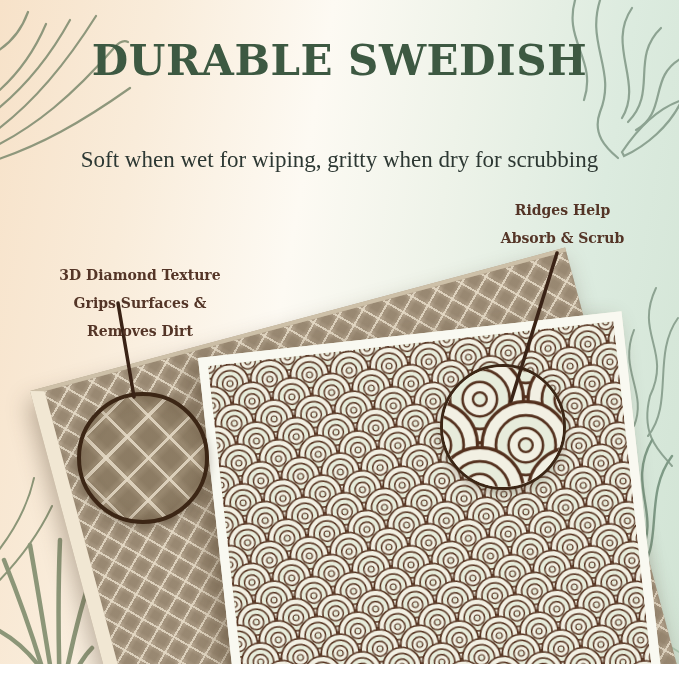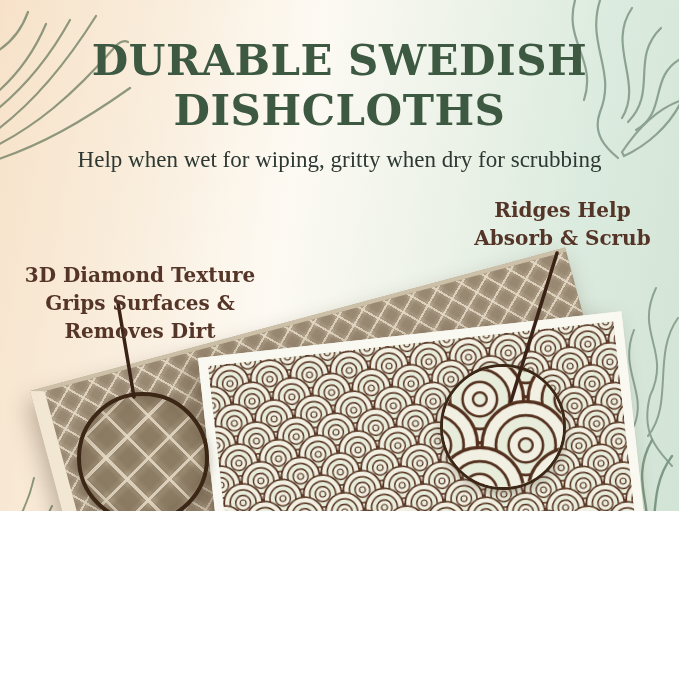--- a/index.html
+++ b/index.html
@@ -1,37 +1,37 @@
 <!DOCTYPE html>
 <html><head>
 <meta charset="utf-8">
 <style>
   html,body{margin:0;padding:0;background:#ffffff;}
   .stage{
-    position:relative;width:679px;height:511px;overflow:hidden;
+    position:relative;width:679px;height:664px;overflow:hidden;
     font-family:"DejaVu Serif",serif;
     background:linear-gradient(100deg,#f7e2c9 0%,#f9ecda 20%,#fdfaf3 42%,#eef3e9 60%,#dcebdf 80%,#d2e4d5 100%);
   }
   .layer{position:absolute;left:0;top:0;width:679px;height:679px;}
   svg{display:block;}
 
   
   .title{
     position:absolute;top:36px;left:0;width:679px;text-align:center;
     color:#3d5942;font-weight:700;font-size:42px;line-height:50px;letter-spacing:.5px;
   }
   .subtitle{
     position:absolute;top:146px;left:0;width:679px;text-align:center;
     font-family:"Liberation Serif",serif;color:#2d3833;font-size:23px;line-height:28px;font-weight:400;
   }
 
   
   .callout{
     position:absolute;text-align:center;color:#543527;font-weight:700;
-    font-size:20px;line-height:28px;white-space:pre-line;
+    font-size:14px;line-height:28px;white-space:pre-line;
   }
   .callout.left{left:15px;top:220px;width:250px;margin-top:41px;}
   .callout.right{left:455px;top:196px;width:215px;}
 
   
   .cloth-tan{
     position:absolute;left:30px;top:391px;width:540px;height:440px;
     transform:rotate(-15deg);transform-origin:0 0;
     background-color:#b2a28c;
     background-image:
@@ -166,23 +166,22 @@
     </svg>
   </div>
 
   <svg class="layer pointer-overlay" viewBox="0 0 679 679">
     <line x1="118" y1="303" x2="134" y2="397" stroke="#3a2316" stroke-width="3.5" stroke-linecap="round"></line>
     <line x1="557" y1="253" x2="511" y2="401" stroke="#3a2316" stroke-width="3.5" stroke-linecap="round"></line>
   </svg>
 
   <div class="title">
     <div>DURABLE SWEDISH</div>
-    <div>DISHCLOTHS</div>
   </div>
-  <div class="subtitle">Help when wet for wiping, gritty when dry for scrubbing</div>
+  <div class="subtitle">Soft when wet for wiping, gritty when dry for scrubbing</div>
 
   <div class="callout left">3D Diamond Texture
 Grips Surfaces &amp;
 Removes Dirt</div>
   <div class="callout right">Ridges Help
 Absorb &amp; Scrub</div>
 
 </div>
 
 </body></html>

